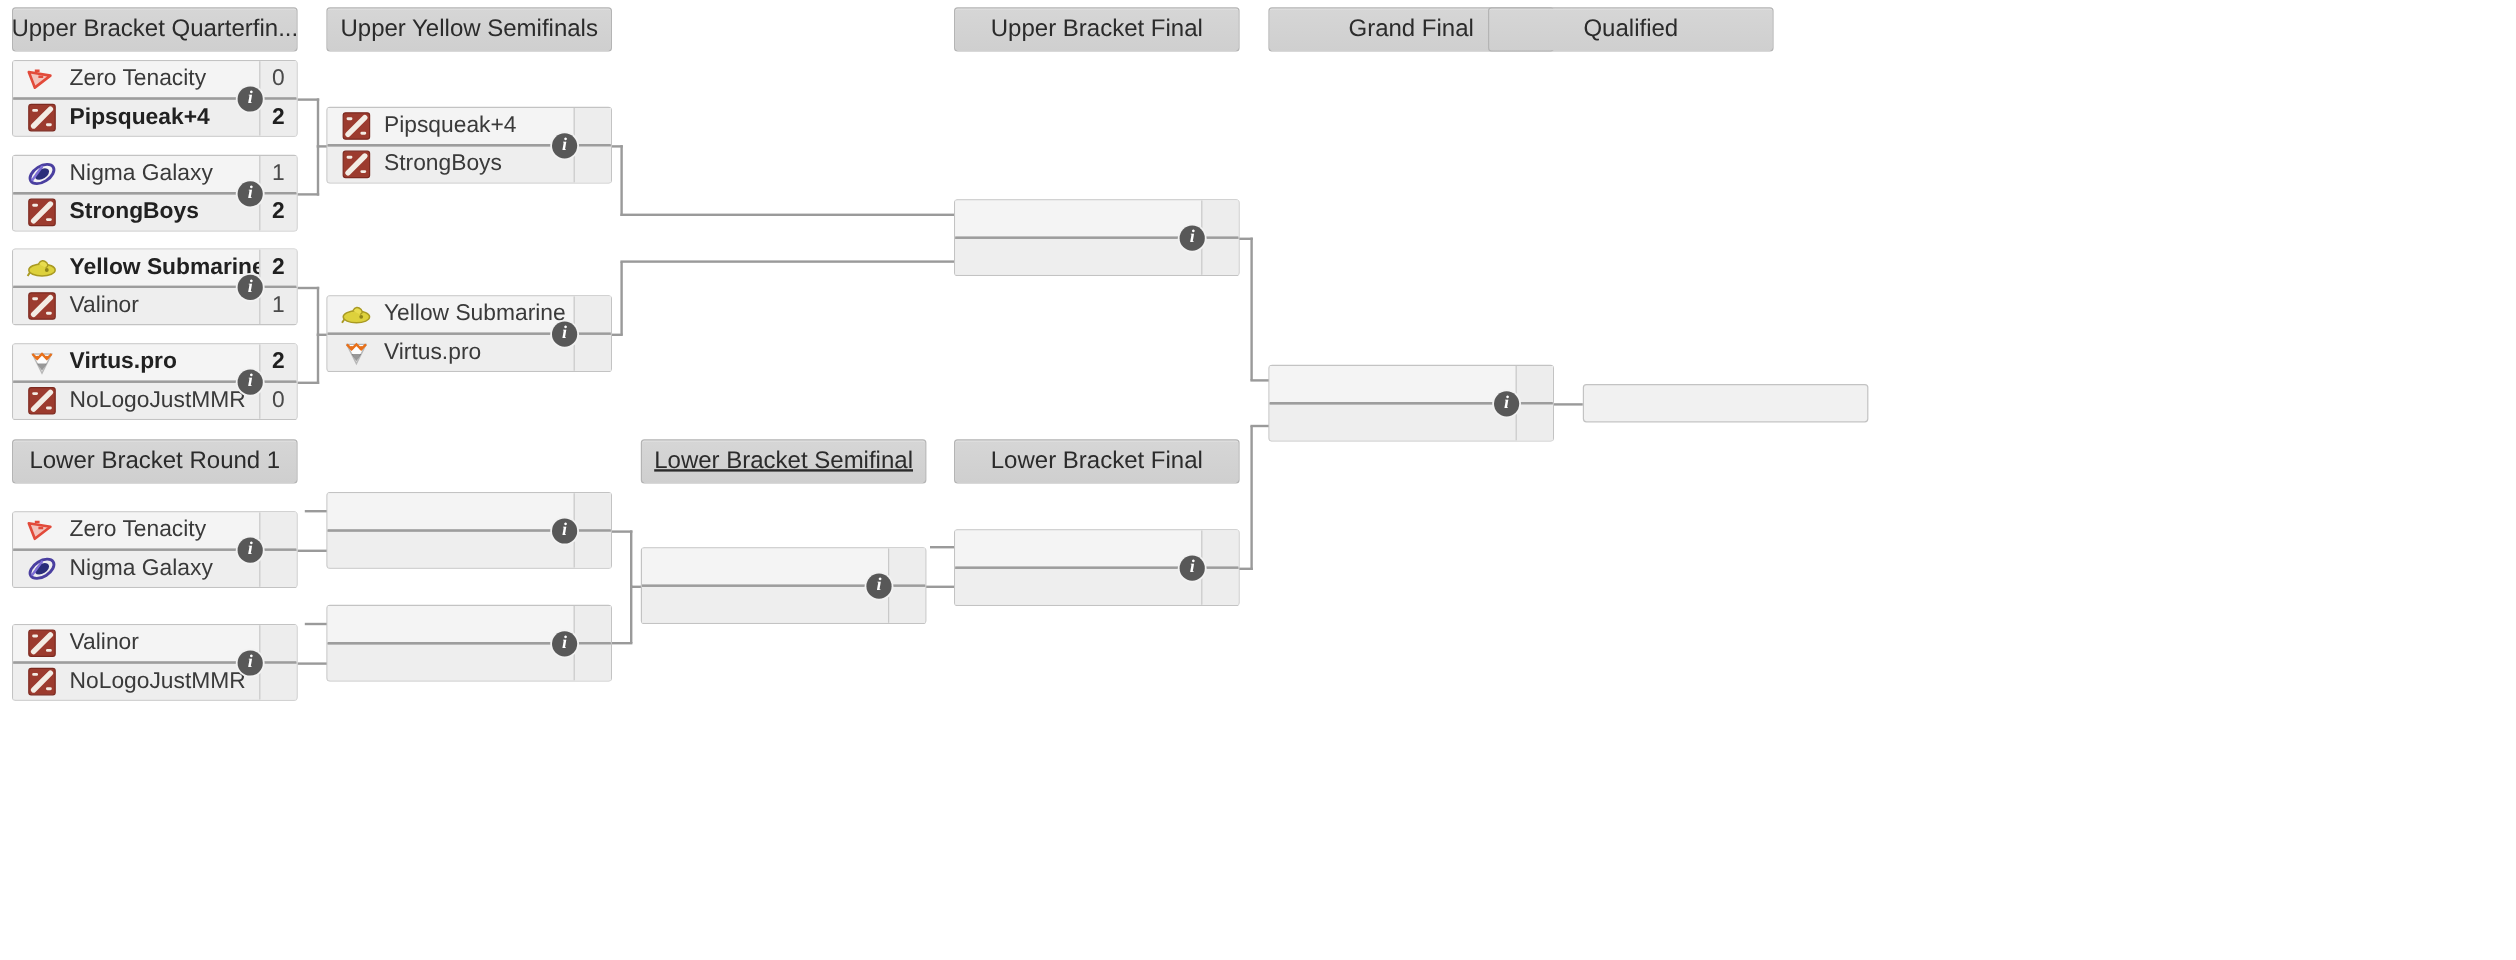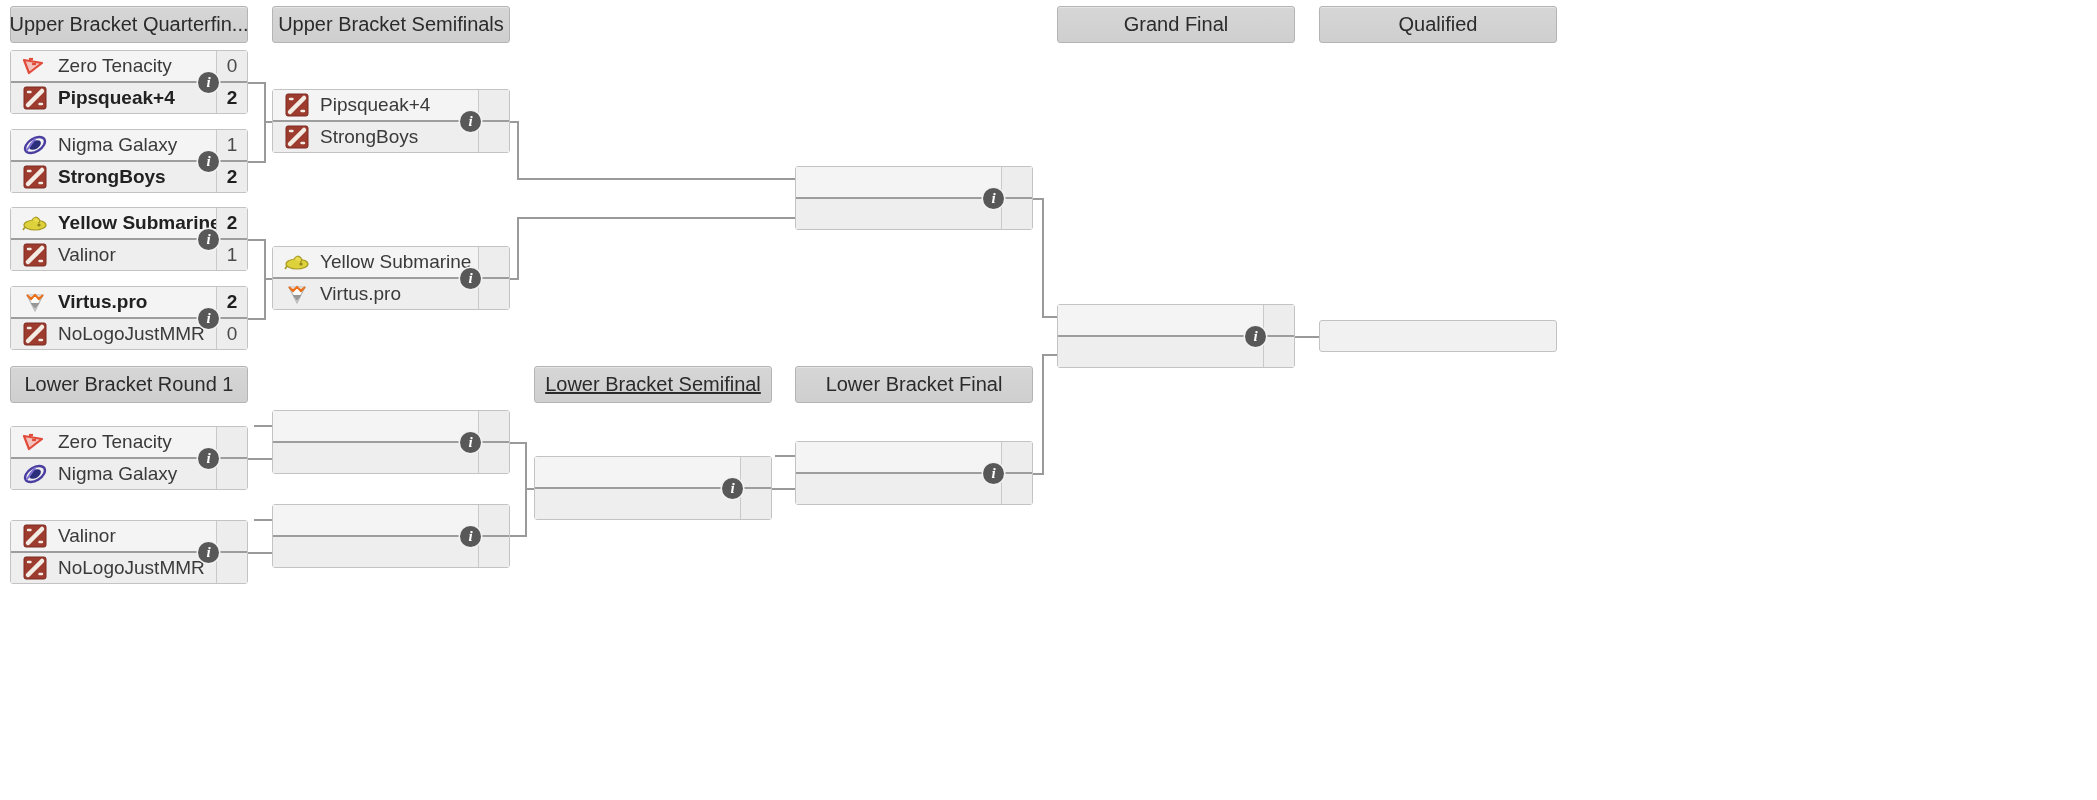--- a/index.html
+++ b/index.html
@@ -116,26 +116,29 @@
 </style>
 </head>
 <body>
 
 <div id="stage">
 
   <div class="round-header" style="left:10px;top:6px;width:238px;">
     <span>Upper Bracket Quarterfin...</span>
   </div>
   <div class="round-header" style="left:272px;top:6px;width:238px;">
-    <span>Upper Bracket Semifinals</span>
+    <span>Upper Yellow Semifinals</span>
+  </div>
+  <div class="round-header" style="left:795px;top:6px;width:238px;">
+    <span>Upper Bracket Final</span>
   </div>
   <div class="round-header" style="left:1057px;top:6px;width:238px;">
     <span>Grand Final</span>
   </div>
-  <div class="round-header" style="left:1319px;top:6px;width:238px;">
+  <div class="round-header" style="left:1240px;top:6px;width:238px;">
     <span>Qualified</span>
   </div>
 
   <div class="round-header" style="left:10px;top:366px;width:238px;text-align:right;">
     <span>Lower Bracket Round 1</span>
   </div>
   <div class="round-header" style="left:534px;top:366px;width:238px;text-decoration:underline;">
     <span>Lower Bracket Semifinal</span>
   </div>
   <div class="round-header" style="left:795px;top:366px;width:238px;">

